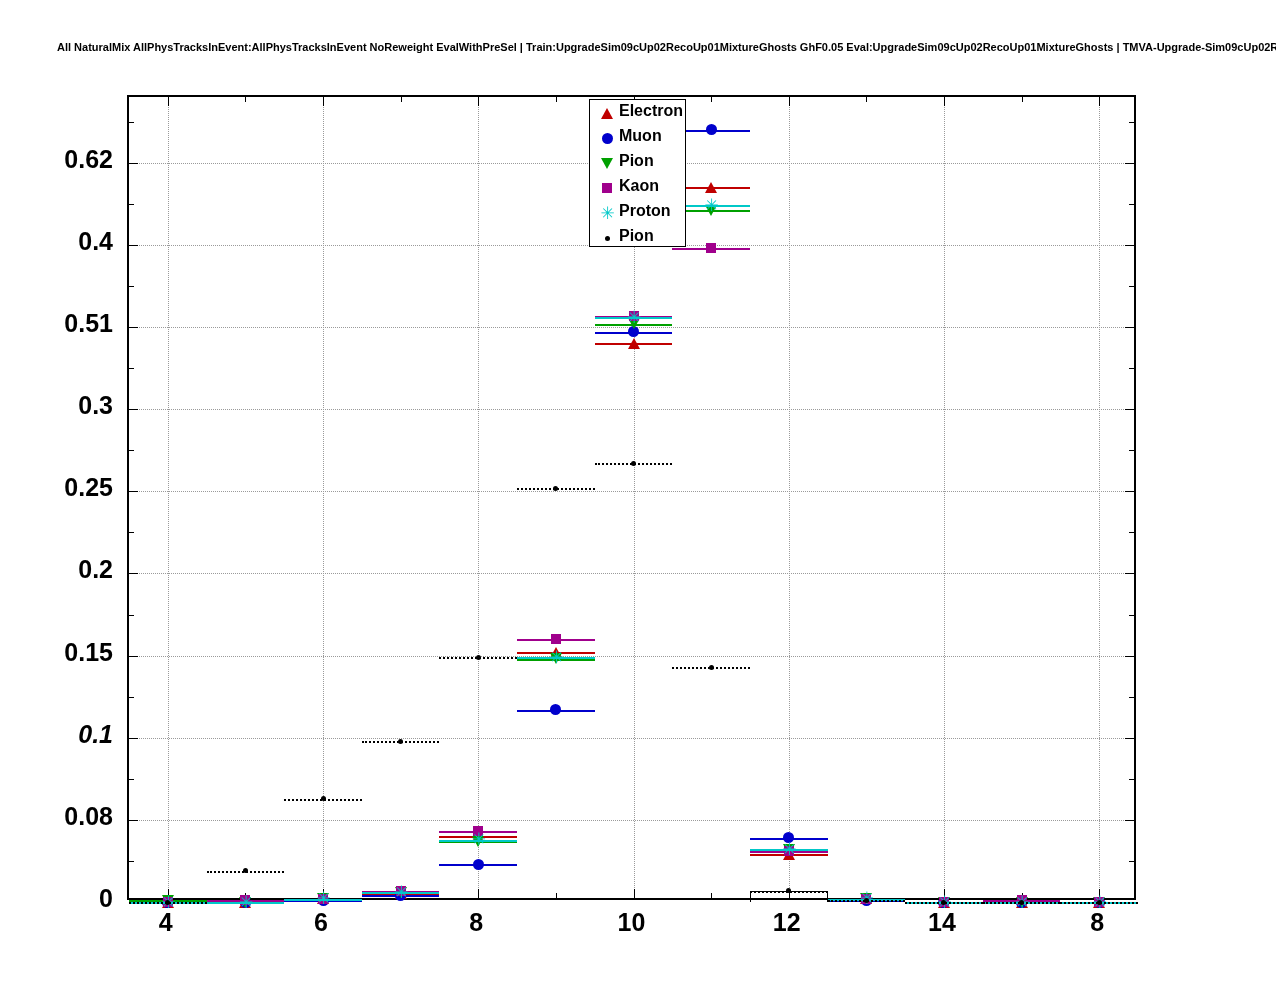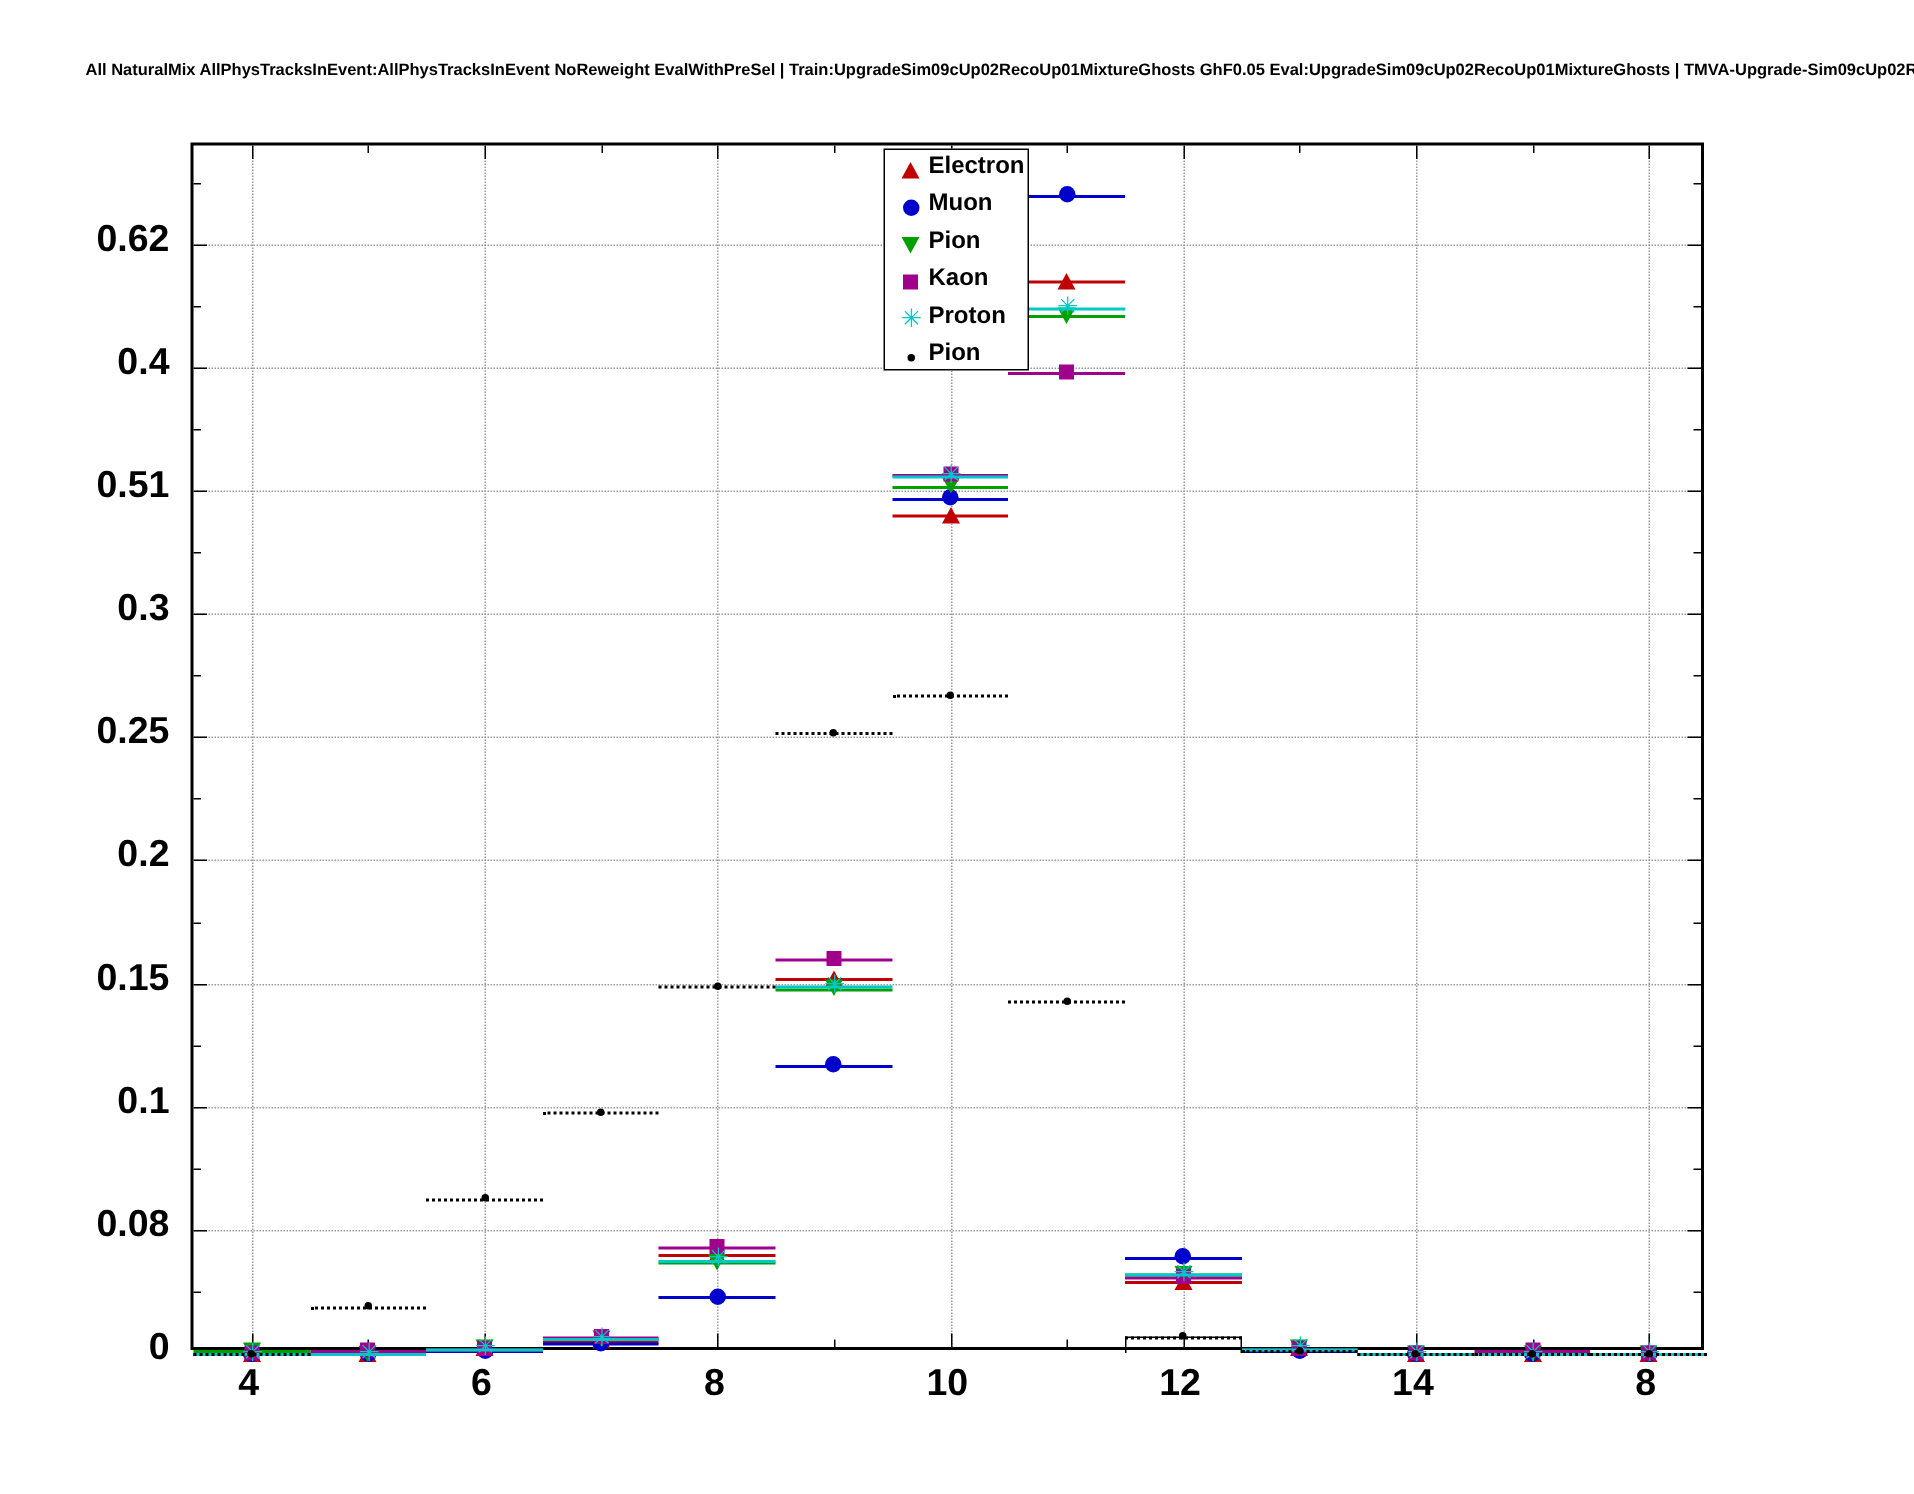--- a/index.html
+++ b/index.html
@@ -320,21 +320,21 @@
 
 <div class="xlabel" style="left: 125.808px; top: 908px; width: 80px;">4</div>
     <div class="xlabel" style="left: 281.038px; top: 908px; width: 80px;">6</div>
     <div class="xlabel" style="left: 436.269px; top: 908px; width: 80px;">8</div>
     <div class="xlabel" style="left: 591.5px; top: 908px; width: 80px;">10</div>
     <div class="xlabel" style="left: 746.731px; top: 908px; width: 80px;">12</div>
     <div class="xlabel" style="left: 901.962px; top: 908px; width: 80px;">14</div>
     <div class="xlabel" style="left: 1057.19px; top: 908px; width: 80px;">8</div>
     <div class="ylabel" style="left: 0px; width: 113px; top: 884px;">0</div>
     <div class="ylabel" style="left: 0px; width: 113px; top: 801.857px;">0.08</div>
-    <div class="ylabel" style="left: 0px; width: 113px; top: 719.714px;">0.1</div>
+    <div class="ylabel" style="left: 0px; width: 113px; top: 719.714px; font-style: italic;">0.1</div>
     <div class="ylabel" style="left: 0px; width: 113px; top: 637.571px;">0.15</div>
     <div class="ylabel" style="left: 0px; width: 113px; top: 555.429px;">0.2</div>
     <div class="ylabel" style="left: 0px; width: 113px; top: 473.286px;">0.25</div>
     <div class="ylabel" style="left: 0px; width: 113px; top: 391.143px;">0.3</div>
     <div class="ylabel" style="left: 0px; width: 113px; top: 309px;">0.51</div>
     <div class="ylabel" style="left: 0px; width: 113px; top: 226.857px;">0.4</div>
     <div class="ylabel" style="left: 0px; width: 113px; top: 144.714px;">0.62</div>
     <div id="legend">
       <div class="leg-row" style="top: 0px;">
         <div class="leg-mk">

